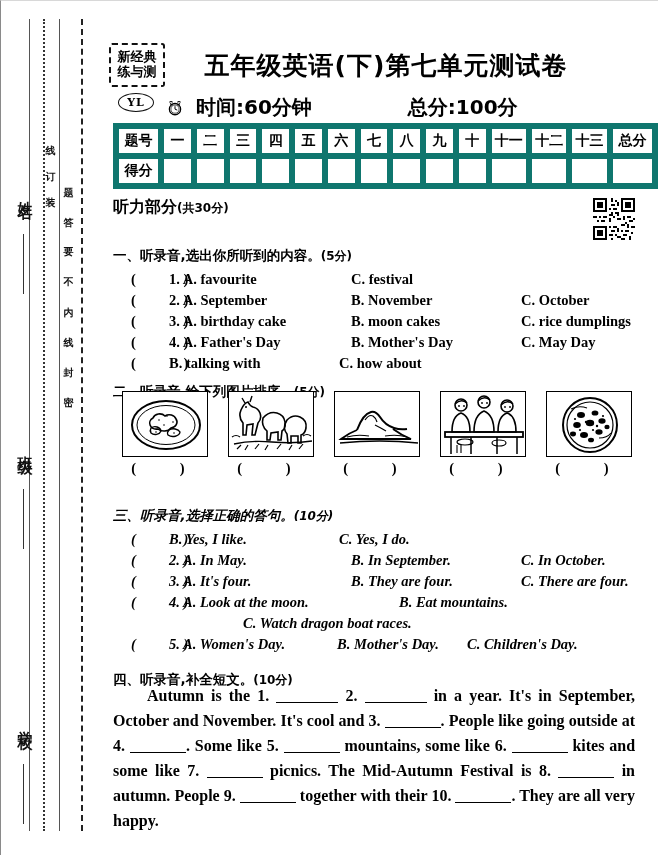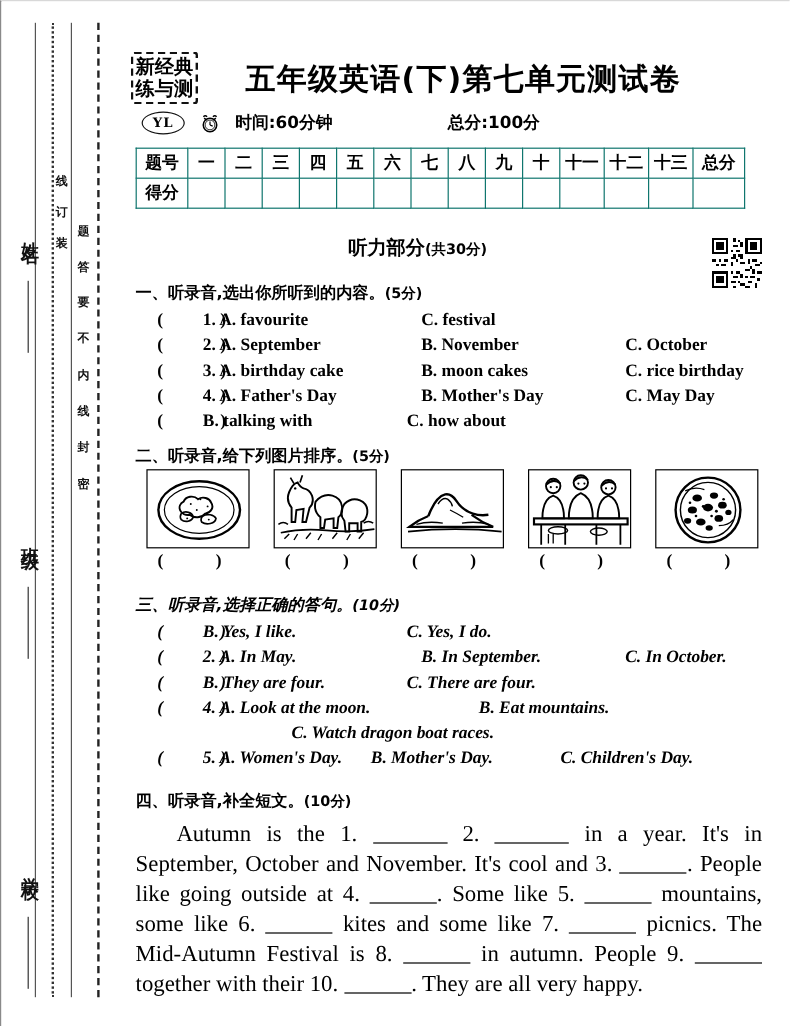--- a/index.html
+++ b/index.html
@@ -76,21 +76,21 @@
     left: 108px; top: 42px;
     width: 52px; height: 40px;
     border: 2px dashed #111;
     border-radius: 3px;
     display: flex;
     flex-direction: column;
     align-items: center;
     justify-content: center;
     font-family: "DejaVu Sans", sans-serif;
     font-weight: bold;
-    font-size: 16px;
+    font-size: 13px;
     line-height: 1.15;
     letter-spacing: 0px;
   }
   #yl-badge {
     position: absolute;
     left: 117px; top: 92px;
     width: 34px; height: 17px;
     border: 1.5px solid #111;
     border-radius: 50%;
     display: flex;
@@ -113,76 +113,77 @@
     white-space: nowrap;
   }
   #meta-row {
     position: absolute;
     left: 165px; top: 93px;
     width: 440px;
     display: flex;
     align-items: center;
     font-family: "DejaVu Sans", sans-serif;
     font-weight: bold;
-    font-size: 14px;
+    font-size: 20px;
   }
   #clock-icon {
     width: 18px; height: 18px;
     margin-right: 12px;
     flex: none;
   }
   #meta-time { margin-right: 96px; }
 
   
   #score-table {
     position: absolute;
     left: 112px; top: 122px;
     border-collapse: collapse;
     font-family: "DejaVu Sans", sans-serif;
     font-weight: bold;
     font-size: 14px;
   }
   #score-table td {
-    border: 1px solid #0f766e;
+    border: 6px solid #0f766e;
     height: 24px;
     text-align: center;
     vertical-align: middle;
     padding: 0;
     white-space: nowrap;
   }
   #score-table td.hcell { width: 42px; }
   #score-table td.ncell { width: 30px; }
   #score-table td.wcell { width: 36px; }
   #score-table td.tcell { width: 42px; }
 
   
   #listening-banner {
     position: absolute;
     left: 112px; top: 196px;
     width: 470px;
-    text-align: center;
+    text-align: left;
     font-family: "DejaVu Sans", sans-serif;
     font-weight: bold;
     font-size: 16px;
   }
   #listening-banner .pts {
     font-size: 12px;
     font-weight: bold;
   }
   #qr-code {
     position: absolute;
     left: 592px; top: 197px;
     width: 42px; height: 42px;
   }
 
   
   .content {
     position: absolute;
     left: 112px;
     width: 520px;
+    margin-top: 12px;
   }
   .sec-heading {
     font-family: "DejaVu Sans", sans-serif;
     font-weight: bold;
     font-size: 13.5px;
     letter-spacing: 0px;
     white-space: nowrap;
   }
   .sec-heading .pts { font-size: 12px; }
 
@@ -200,21 +201,21 @@
     padding-left: 18px;
     box-sizing: border-box;
     letter-spacing: 22px;
   }
   .qrow .optA { width: 182px; flex: none; }
   .qrow .optB { width: 170px; flex: none; }
   .qrow .optC { flex: none; }
   .qrow.wide .optA { width: 230px; }
   .qrow .contC { padding-left: 74px; }
   .qrow.q5row .optA { width: 140px; }
-  .qrow.q5row .optB { width: 158px; }
+  .qrow.q5row .optB { width: 158px; text-align: center; }
 
   
   #pic-row {
     position: absolute;
     left: 120px; top: 390px;
     width: 512px;
     display: flex;
     justify-content: space-between;
   }
   .pic-cell {
@@ -237,22 +238,22 @@
     font-weight: bold;
     letter-spacing: 20px;
     padding-left: 6px;
   }
 
   
   #cloze-passage {
     position: absolute;
     left: 112px; top: 682px;
     width: 522px;
-    font-size: 19px;
-    font-weight: normal;
+    font-size: 16px;
+    font-weight: bold;
     line-height: 25px;
     text-align: justify;
   }
   #cloze-passage .indent { display: inline-block; width: 34px; }
   .blank {
     display: inline-block;
     border-bottom: 1.2px solid #000;
     height: 14px;
     vertical-align: -2px;
   }
@@ -426,21 +427,21 @@
       <div class="qrow">
         <span class="paren">(    )</span>
         <span class="optA"><span>2.</span> <span>A. September</span></span>
         <span class="optB">B. November</span>
         <span class="optC">C. October</span>
       </div>
       <div class="qrow">
         <span class="paren">(    )</span>
         <span class="optA"><span>3.</span> <span>A. birthday cake</span></span>
         <span class="optB">B. moon cakes</span>
-        <span class="optC">C. rice birthday</span>
+        <span class="optC">C. rice dumplings</span>
       </div>
       <div class="qrow">
         <span class="paren">(    )</span>
         <span class="optA"><span>4.</span> <span>A. Father's Day</span></span>
         <span class="optB">B. Mother's Day</span>
         <span class="optC">C. May Day</span>
       </div>
       <div class="qrow">
         <span class="paren">(    )</span>
         <span class="optB">B. talking with</span>
@@ -577,20 +578,21 @@
         <span class="optC">C. Yes, I do.</span>
       </div>
       <div class="qrow">
         <span class="paren">(    )</span>
         <span class="optA"><span>2.</span> <span>A. In May.</span></span>
         <span class="optB">B. In September.</span>
         <span class="optC">C. In October.</span>
       </div>
       <div class="qrow">
         <span class="paren">(    )</span>
+        <span class="optA"><span>3.</span> <span>A. It's four.</span></span>
         <span class="optB">B. They are four.</span>
         <span class="optC">C. There are four.</span>
       </div>
       <div class="qrow wide">
         <span class="paren">(    )</span>
         <span class="optA"><span>4.</span> <span>A. Look at the moon.</span></span>
         <span class="optB">B. Eat mountains.</span>
       </div>
       <div class="qrow">
         <span class="paren"></span>

